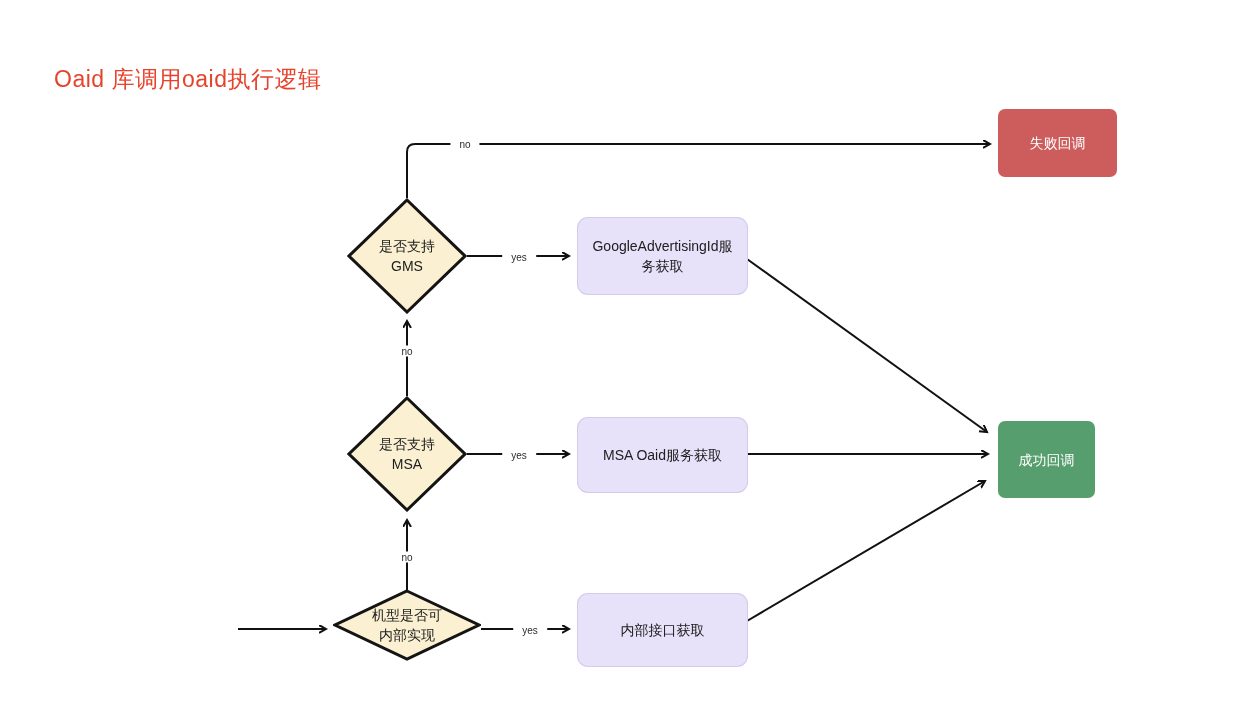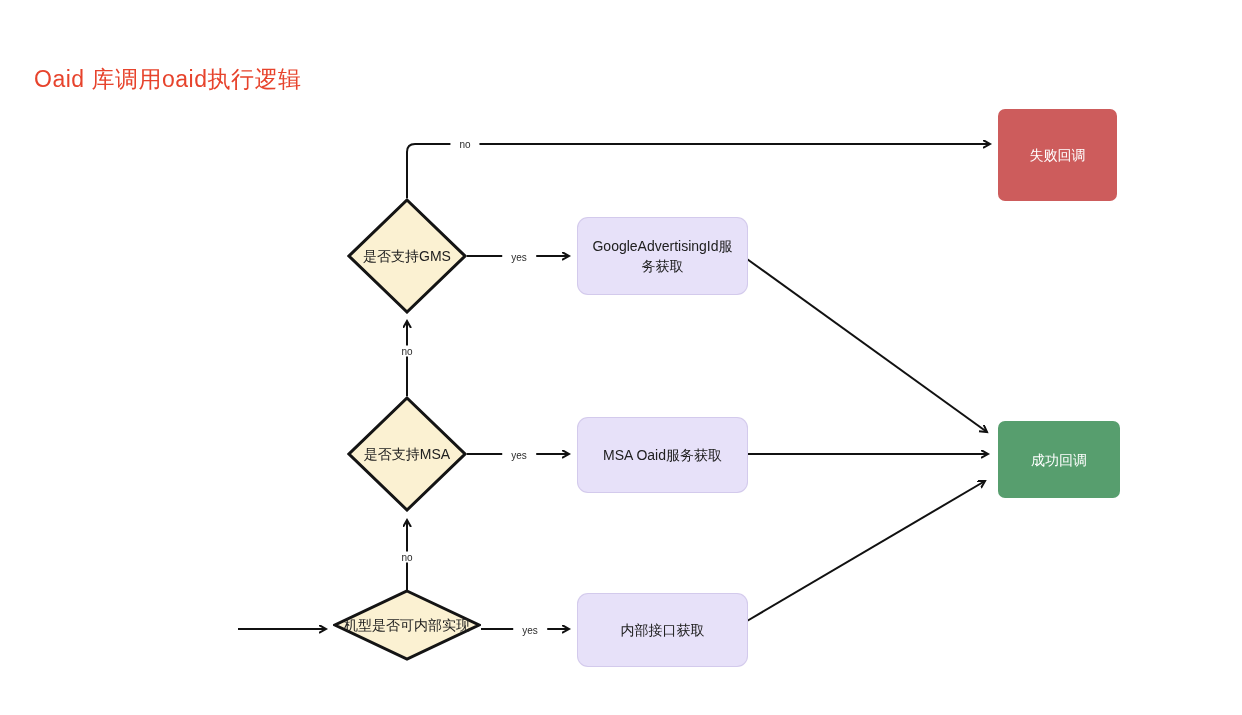--- a/index.html
+++ b/index.html
@@ -7,36 +7,36 @@
     --decision-border:#141414; --failure-fill:#cd5c5c; --success-fill:#579e6e;
     --terminal-text:#ffffff; --node-text:#202020; --edge-label-text:#2b2b2b;
     --connector:#111111; --background:#ffffff;
   }
   html,body{margin:0;padding:0;background:var(--background);}
   .canvas{
     position:relative;width:1242px;height:715px;overflow:hidden;
     font-family:"Liberation Sans","DejaVu Sans",sans-serif;background:var(--background);
   }
   .title{
-    position:absolute;left:34px;top:64px;margin:0;
+    position:absolute;left:54px;top:64px;margin:0;
     font-size:23px;font-weight:500;color:var(--title);letter-spacing:0.5px;
   }
   svg.connectors{position:absolute;left:0;top:0;width:1242px;height:715px;}
   svg.connectors path{stroke:var(--connector);stroke-width:2;fill:none;}
   .node{position:absolute;display:flex;align-items:center;justify-content:center;
         text-align:center;color:var(--node-text);font-size:14px;line-height:20px;}
   .process{background:var(--process-fill);border:1px solid rgba(120,100,180,0.18);border-radius:11px;}
   .process .lbl{padding:6px 10px;overflow-wrap:anywhere;}
   .terminal{border-radius:7px;color:var(--terminal-text);}
   .terminal.failure{background:var(--failure-fill);}
   .terminal.success{background:var(--success-fill);}
   .decision{background:transparent;}
   .decision svg{position:absolute;left:0;top:0;width:100%;height:100%;}
   .decision polygon{fill:var(--decision-fill);stroke:var(--decision-border);stroke-width:3;}
-  .dtext{position:relative;display:flex;flex-direction:row;align-items:center;justify-content:center;}
+  .dtext{position:relative;display:flex;flex-direction:column;align-items:center;justify-content:center;}
   .edge-label{
     position:absolute;transform:translate(-50%,-50%);background:var(--background);
     padding:0 9px;font-size:10px;color:var(--edge-label-text);white-space:nowrap;
   }
 </style>
 </head>
 <body>
 
 <div class="canvas">
 
@@ -66,25 +66,25 @@
   </div>
 
   <div class="node process" style="left:577px;top:417px;width:169px;height:74px">
     <span class="lbl">MSA Oaid服务获取</span>
   </div>
 
   <div class="node process" style="left:577px;top:217px;width:169px;height:76px">
     <span class="lbl" style="max-width:158px">GoogleAdvertisingId服务获取</span>
   </div>
 
-  <div class="node terminal failure" style="left:998px;top:109px;width:119px;height:92px">
+  <div class="node terminal failure" style="left:998px;top:109px;width:119px;height:68px">
     <span>失败回调</span>
   </div>
 
-  <div class="node terminal success" style="left:998px;top:421px;width:122px;height:77px">
+  <div class="node terminal success" style="left:998px;top:421px;width:97px;height:77px">
     <span>成功回调</span>
   </div>
 
   <div class="node decision" style="left:347px;top:198px;width:120px;height:116px">
     <svg viewBox="0 0 120 116" preserveAspectRatio="none">
       <polygon points="60,2 118,58 60,114 2,58" vector-effect="non-scaling-stroke"></polygon>
     </svg>
     <div class="dtext">
       <span>是否支持</span>
       <span>GMS</span>

